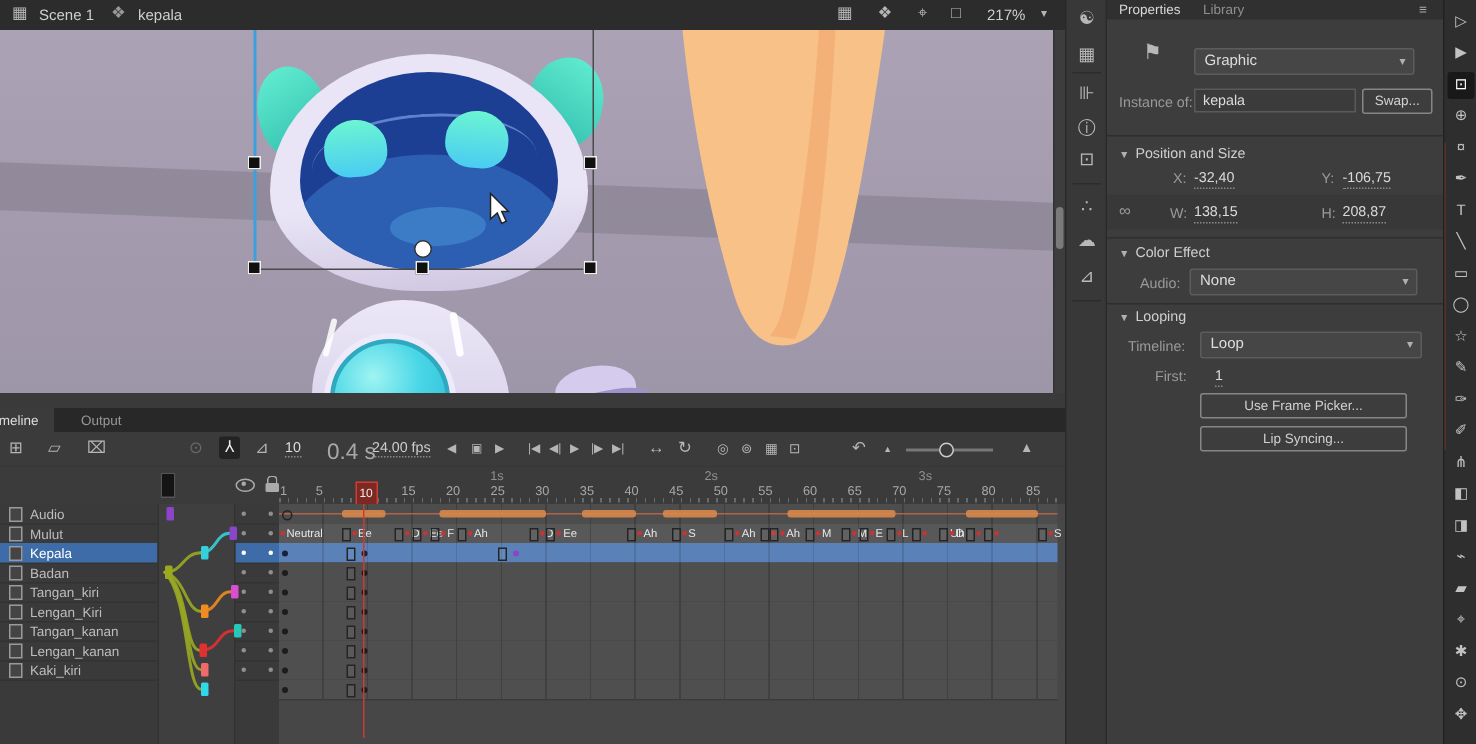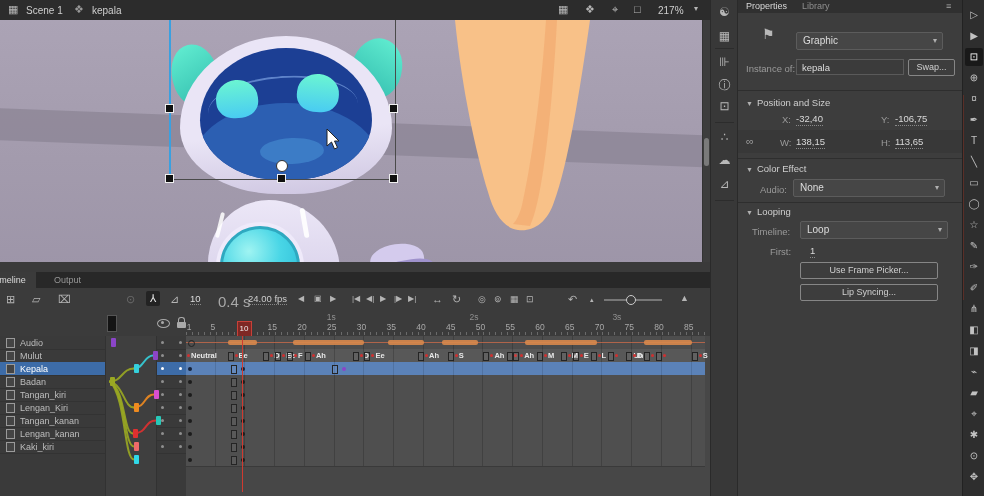--- a/index.html
+++ b/index.html
@@ -33,21 +33,21 @@
   .lrow{position:absolute;left:0;width:186px;height:13px;border-bottom:1px solid #333;}
   .lname{position:absolute;left:0;top:0;width:105px;height:13px;}
   .lname span{position:absolute;left:20px;top:2px;font-size:9px;color:#bdbdbd;white-space:nowrap;}
   .pageic{position:absolute;left:6px;top:2px;width:7px;height:8px;border:1px solid #9a9a9a;background:#444;}
   .elcell{position:absolute;left:155px;top:0;width:31px;height:13px;}
   .dot{position:absolute;width:3px;height:3px;border-radius:50%;background:#8f8f8f;top:5px;}
   .chip{position:absolute;width:5px;height:9px;border-radius:1px;z-index:3;}
   #pcol{left:105px;top:336px;width:50px;height:160px;background:#3f3f3f;border-left:1px solid #323232;border-right:1px solid #323232;}
   #frames{left:186px;top:336px;width:524px;height:160px;background:#474747;overflow:hidden;}
   .frow{position:absolute;left:0;width:519px;height:13px;border-bottom:1px solid #3a3a3a;background:#4f4f4f;
-     background-image:repeating-linear-gradient(90deg,transparent 0 28.75px,rgba(0,0,0,.18) 28.75px 29.75px);font-weight:bold;}
+     background-image:repeating-linear-gradient(90deg,transparent 0 28.75px,rgba(0,0,0,.18) 28.75px 29.75px);}
   .frow.audio{background-color:#4d4d4d;}
   .frow.mouth{background-color:#585858;}
   .frow.sel{background-color:#5b82b8;background-image:repeating-linear-gradient(90deg,transparent 0 28.75px,rgba(0,0,0,.12) 28.75px 29.75px);}
   .kf{position:absolute;width:4px;height:4px;border-radius:50%;background:#1c1c1c;top:5px;}
   .hollow{position:absolute;width:4px;height:7px;border:1px solid #242424;top:3px;background:rgba(255,255,255,.06);}
   .mkdot{position:absolute;width:3px;height:3px;border-radius:50%;background:#d03030;top:5px;}
   .mklab{position:absolute;top:2px;font-size:7.5px;color:#e8e8e8;white-space:nowrap;}
   .wseg{position:absolute;top:4px;height:5px;background:#d8884c;border-radius:2px;opacity:.9;}
   #phline{top:0;width:1px;background:#cf3a30;z-index:6;}
   
@@ -460,21 +460,21 @@
     <div class="sech" style="left:8px;top:97px;"><b>▼</b><span>Position and Size</span></div>
     <span class="plab" style="left:44px;top:114px;">X:</span>
     <span class="pval" style="left:58px;top:113px;">-32,40</span>
     <span class="plab" style="left:143px;top:114px;">Y:</span>
     <span class="pval" style="left:157px;top:113px;">-106,75</span>
     <div class="abs" style="left:0;top:130px;width:225px;height:23px;background:#383838;"></div>
     <span class="abs" style="left:8px;top:135px;color:#999;font-size:11px;">∞</span>
     <span class="plab" style="left:42px;top:137px;">W:</span>
     <span class="pval" style="left:58px;top:136px;">138,15</span>
     <span class="plab" style="left:143px;top:137px;">H:</span>
-    <span class="pval" style="left:157px;top:136px;">113,65</span>
+    <span class="pval" style="left:157px;top:136px;">208,87</span>
 
     <div class="pdiv" style="top:158px;"></div>
     <div class="sech" style="left:8px;top:163px;"><b>▼</b><span>Color Effect</span></div>
     <span class="plab" style="left:22px;top:184px;">Audio:</span>
     <div class="dd" style="left:55px;top:179px;width:144px;font-size:10px;">
       <span>None</span><span class="car">▾</span>
     </div>
 
     <div class="pdiv" style="top:202px;"></div>
     <div class="sech" style="left:8px;top:206px;"><b>▼</b><span>Looping</span></div>

